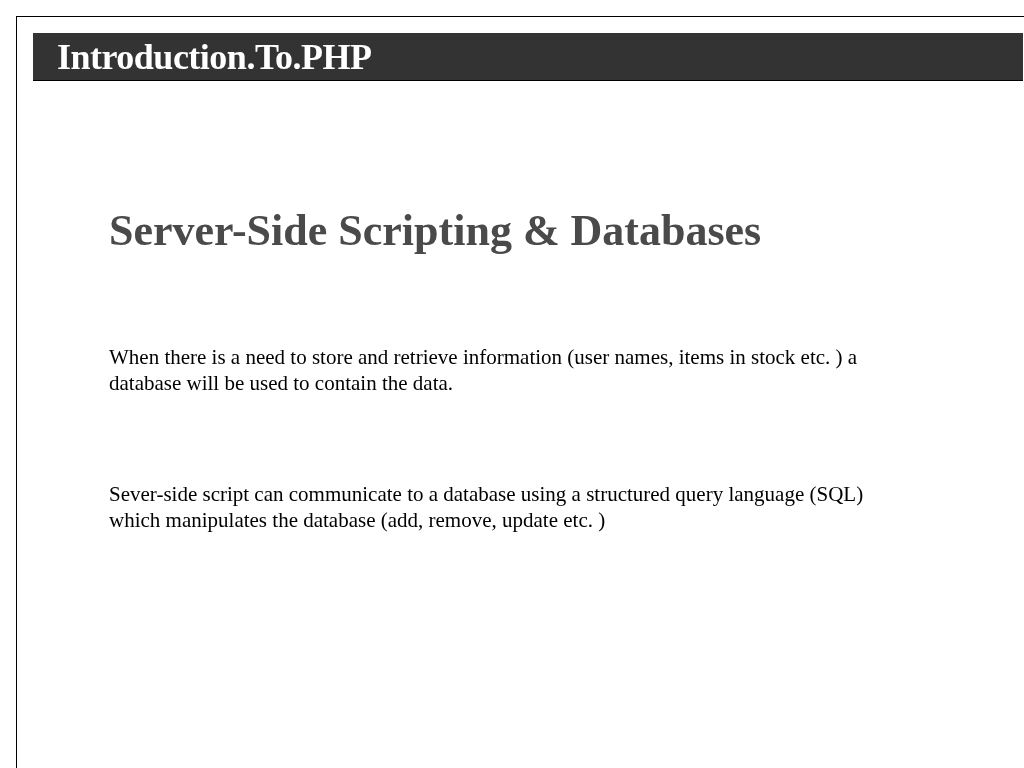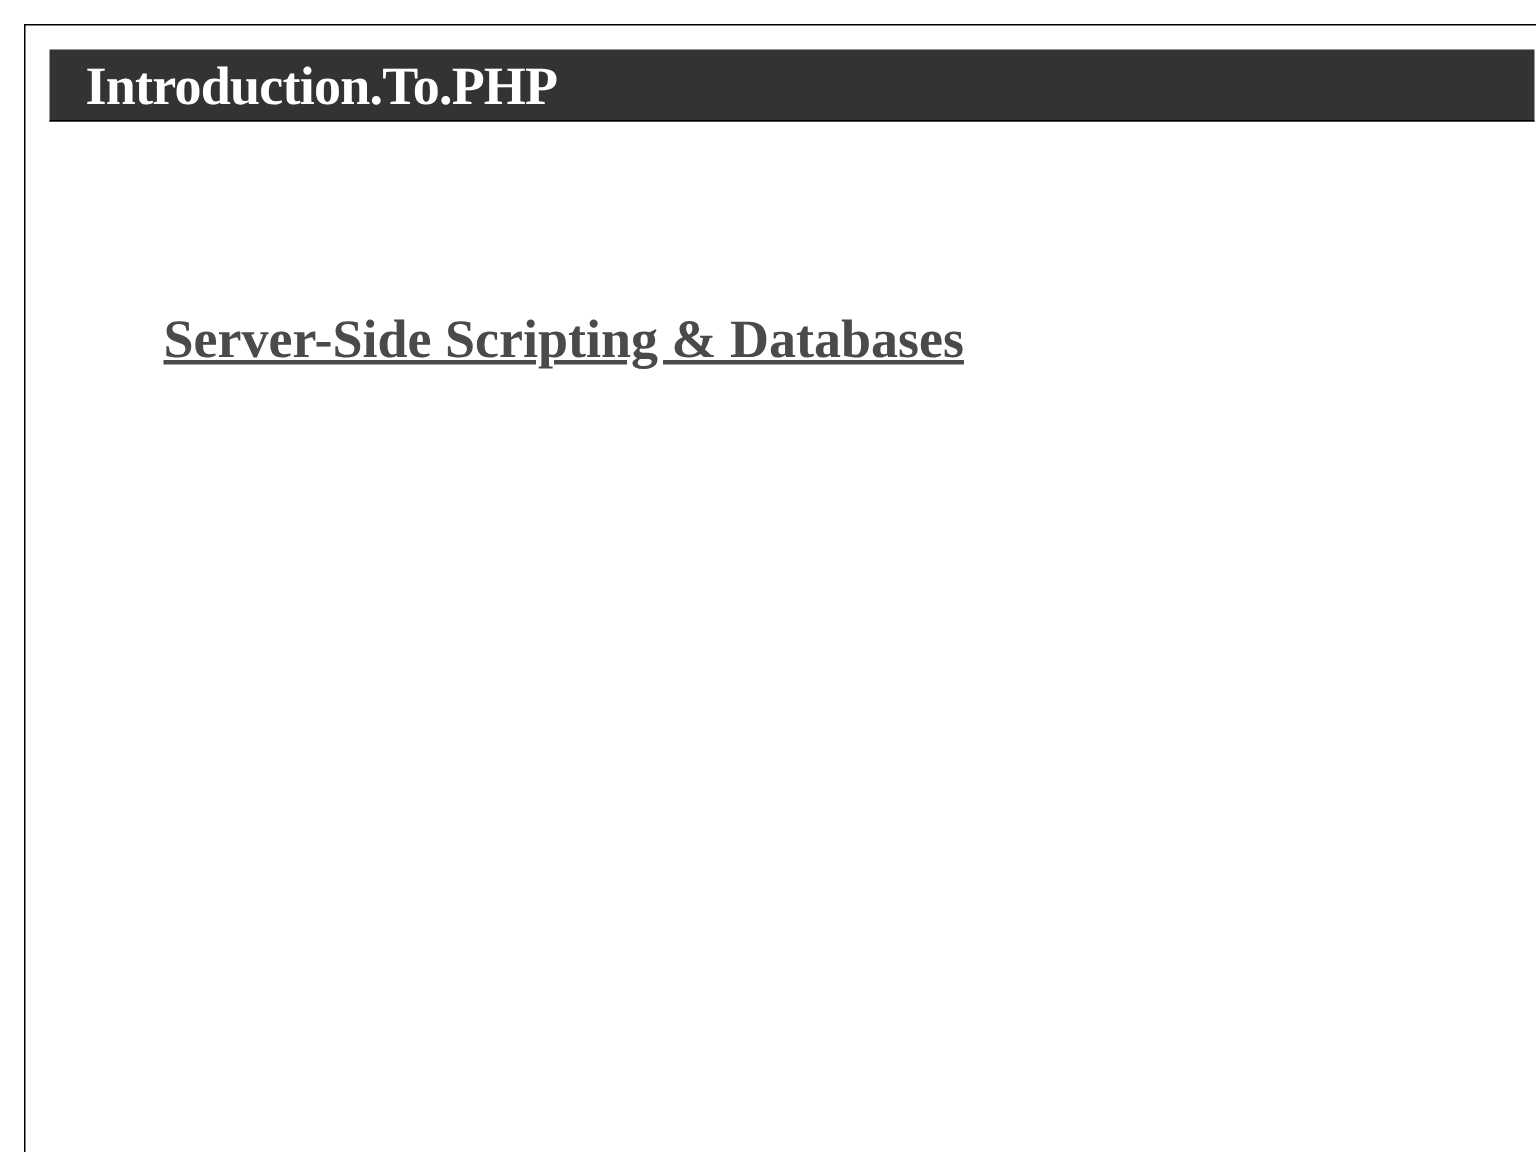--- a/index.html
+++ b/index.html
@@ -27,36 +27,37 @@
     .header-title {
       font-size: 36px;
       font-weight: bold;
       color: #ffffff;
       letter-spacing: -0.5px;
     }
     .content-area {
       padding: 108px 60px 0 60px;
     }
     .slide-heading {
-      font-size: 36px;
+      font-size: 44px;
       font-weight: bold;
       color: #4a4a4a;
       margin-bottom: 56px;
-      text-decoration: underline;
     }
     .paragraph {
       font-size: 21px;
       color: #000;
       line-height: 1.25;
       margin-bottom: 52px;
       max-width: 820px;
     }
   </style>
 </head>
 <body>
 
 <div class="header-bar">
   <span class="header-title">Introduction.To.PHP</span>
 </div>
 
 <div class="content-area">
   <h2 class="slide-heading">Server-Side Scripting &amp; Databases</h2>
+  <p class="paragraph">When there is a need to store and retrieve information (user names, items in stock etc. ) a database will be used to contain the data.</p>
+  <p class="paragraph">Sever-side script can communicate to a database using a structured query language (SQL) which manipulates the database (add, remove, update etc. )</p>
 </div>
 
 </body></html>

